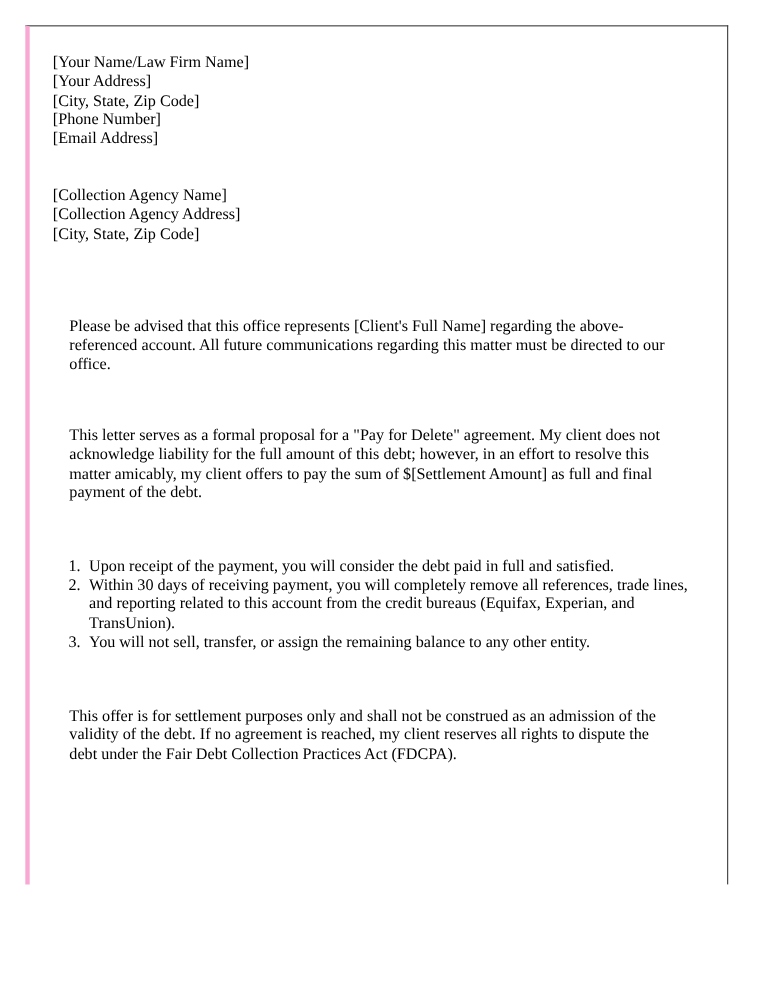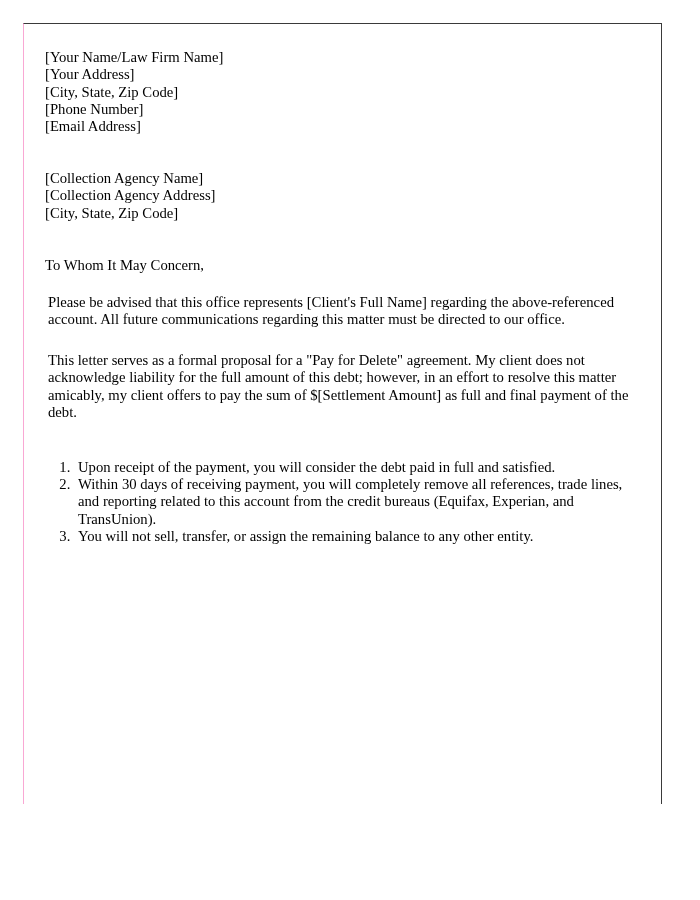--- a/index.html
+++ b/index.html
@@ -16,21 +16,21 @@
   }
 
   
   #page-sheet {
     position: absolute;
     left: 23px;
     top: 23px;
     width: 639px;          
     height: 781px;         
     box-sizing: border-box;
-    border-left: 1px solid #f9a8d4;
+    border-left: 4px solid #f9a8d4;
     border-right: 1px solid #3a3a3a;
     border-top: 1px solid #3a3a3a;
     border-bottom: none;
     background: #ffffff;
     overflow: hidden;
   }
 
   #letter-body {
     padding: 25px 28px 0 21px;
     font-size: 14.7px;
@@ -39,21 +39,21 @@
 
   .block {
     margin: 0;
     white-space: pre-line;
   }
   .gap {
     height: 17.3px;
   }
 
   .para {
-    margin: 3px;
+    margin: 15px;
     text-align: left;
   }
 
   ol.terms {
     margin: 0;
     padding: 0 0 0 29px;
     list-style-position: outside;
   }
   ol.terms > li {
     margin: 0;
@@ -79,21 +79,20 @@
 
     <div class="block">[Collection Agency Name]
 [Collection Agency Address]
 [City, State, Zip Code]</div>
 
     <div class="gap"></div>
 
 
     <div class="gap"></div>
 
-    <div class="block">To Whom It May Concern,</div>
 
     <div class="gap"></div>
 
     <p class="para">Please be advised that this office represents [Client's Full Name] regarding the above-referenced account. All future communications regarding this matter must be directed to our office.</p>
 
     <div class="gap"></div>
 
     <p class="para">This letter serves as a formal proposal for a "Pay for Delete" agreement. My client does not acknowledge liability for the full amount of this debt; however, in an effort to resolve this matter amicably, my client offers to pay the sum of $[Settlement Amount] as full and final payment of the debt.</p>
 
     <div class="gap"></div>
@@ -105,15 +104,16 @@
         <li>Upon receipt of the payment, you will consider the debt paid in full and satisfied.</li>
         <li>Within 30 days of receiving payment, you will completely remove all references, trade lines, and reporting related to this account from the credit bureaus (Equifax, Experian, and TransUnion).</li>
         <li>You will not sell, transfer, or assign the remaining balance to any other entity.</li>
       </ol>
 
     <div class="gap"></div>
 
 
     <div class="gap"></div>
 
+    <p class="para">This offer is for settlement purposes only and shall not be construed as an admission of the validity of the debt. If no agreement is reached, my client reserves all rights to dispute the debt under the Fair Debt Collection Practices Act (FDCPA).</p>
 
   </div>
 </div>
 
 </body></html>

